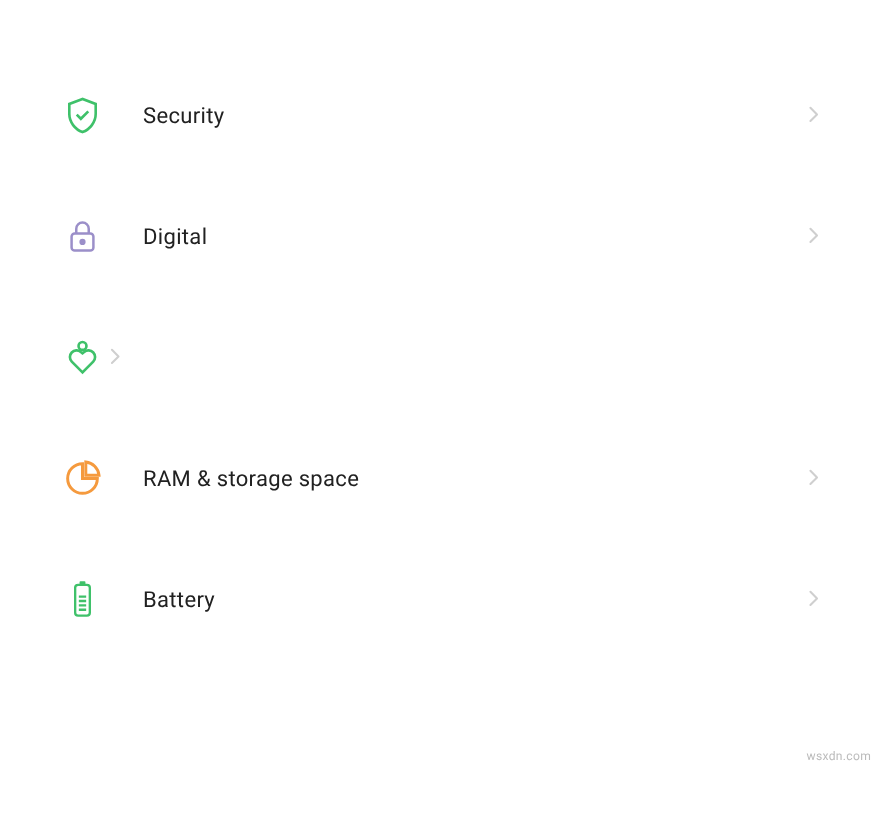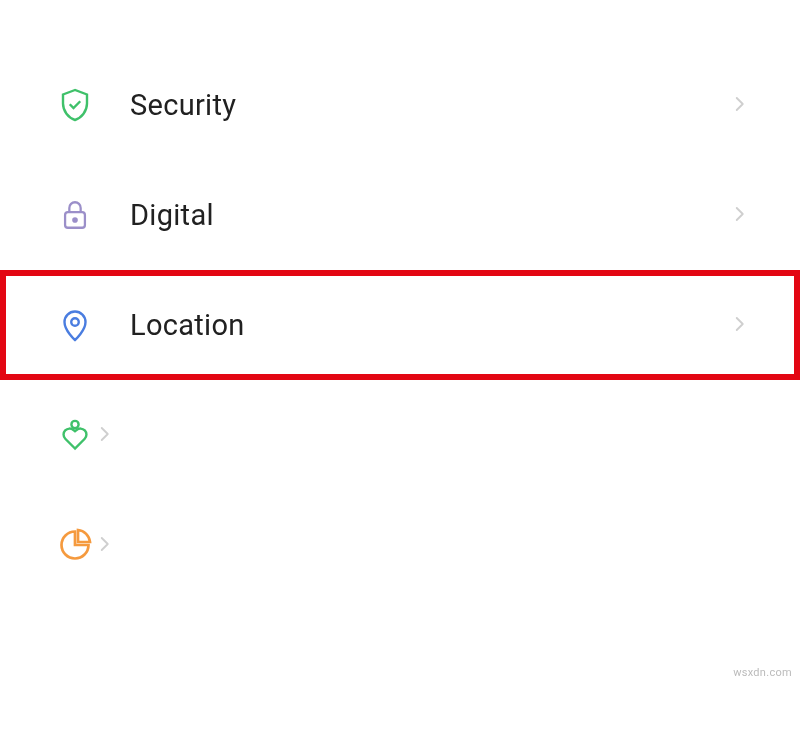--- a/index.html
+++ b/index.html
@@ -34,34 +34,34 @@
     .icon-wrap {
       width: 40px;
       height: 40px;
       display: flex;
       align-items: center;
       justify-content: center;
       flex-shrink: 0;
     }
     .item-label {
       margin-left: 35px;
-      font-size: 29px;
+      font-size: 20px;
       color: #212121;
       flex-grow: 1;
       letter-spacing: 0.3px;
     }
     .chevron {
       width: 20px;
       height: 20px;
       flex-shrink: 0;
     }
     .watermark {
       position: absolute;
       right: 8px;
-      bottom: 62px;
+      bottom: 47px;
       font-size: 11px;
       color: #bbbbbb;
       letter-spacing: 0.3px;
     }
   </style>
 </head>
 <body>
 
 <div class="settings-list">
 
@@ -89,34 +89,20 @@
       </svg>
     </span>
     <span class="item-label">Digital</span>
     <span class="chevron">
       <svg width="18" height="18" viewBox="0 0 24 24" fill="none" stroke="#cfcfcf" stroke-width="2.5" stroke-linecap="round" stroke-linejoin="round">
         <polyline points="9 4 17 12 9 20"></polyline>
       </svg>
     </span>
   </div>
 
-  <div class="settings-item highlighted">
-    <span class="icon-wrap">
-      <svg width="36" height="36" viewBox="0 0 24 24" fill="none" stroke="#4a7de0" stroke-width="1.6">
-        <path d="M12 22 s-7-6.2-7-12 a7 7 0 0 1 14 0 c0 5.8-7 12-7 12 Z"></path>
-        <circle cx="12" cy="10" r="2.5"></circle>
-      </svg>
-    </span>
-    <span class="item-label">Location</span>
-    <span class="chevron">
-      <svg width="18" height="18" viewBox="0 0 24 24" fill="none" stroke="#cfcfcf" stroke-width="2.5" stroke-linecap="round" stroke-linejoin="round">
-        <polyline points="9 4 17 12 9 20"></polyline>
-      </svg>
-    </span>
-  </div>
 
   <div class="settings-item">
     <span class="icon-wrap">
       <svg width="36" height="36" viewBox="0 0 24 24" fill="none" stroke="#3fc16a" stroke-width="1.6">
         <circle cx="12" cy="5" r="2.4"></circle>
         <path d="M12 21 L5.5 14.5 a4 4 0 0 1 5.5-5.8 L12 9.5 l1-0.8 a4 4 0 0 1 5.5 5.8 Z"></path>
       </svg>
     </span>
     <span class="chevron">
       <svg width="18" height="18" viewBox="0 0 24 24" fill="none" stroke="#cfcfcf" stroke-width="2.5" stroke-linecap="round" stroke-linejoin="round">
@@ -125,23 +111,42 @@
     </span>
   </div>
 
   <div class="settings-item">
     <span class="icon-wrap">
       <svg width="36" height="36" viewBox="0 0 24 24" fill="none" stroke="#f59a3e" stroke-width="1.8">
         <path d="M12 3 a9 9 0 1 0 9 9 h-9 Z"></path>
         <path d="M14 2 v8 h8 a9 9 0 0 0-8-8 Z" stroke="#f59a3e"></path>
       </svg>
     </span>
+    <span class="item-label">RAM &amp; storage space</span>
     <span class="chevron">
       <svg width="18" height="18" viewBox="0 0 24 24" fill="none" stroke="#cfcfcf" stroke-width="2.5" stroke-linecap="round" stroke-linejoin="round">
         <polyline points="9 4 17 12 9 20"></polyline>
       </svg>
     </span>
   </div>
 
+  <div class="settings-item">
+    <span class="icon-wrap">
+      <svg width="32" height="38" viewBox="0 0 24 28" fill="none" stroke="#3fc16a" stroke-width="1.6">
+        <rect x="7" y="4" width="10" height="21" rx="2"></rect>
+        <rect x="10" y="1.5" width="4" height="2.5" rx="0.6" fill="#3fc16a" stroke="none"></rect>
+        <line x1="9.5" y1="12" x2="14.5" y2="12"></line>
+        <line x1="9.5" y1="15" x2="14.5" y2="15"></line>
+        <line x1="9.5" y1="18" x2="14.5" y2="18"></line>
+        <line x1="9.5" y1="21" x2="14.5" y2="21"></line>
+      </svg>
+    </span>
+    <span class="item-label">Battery</span>
+    <span class="chevron">
+      <svg width="18" height="18" viewBox="0 0 24 24" fill="none" stroke="#cfcfcf" stroke-width="2.5" stroke-linecap="round" stroke-linejoin="round">
+        <polyline points="9 4 17 12 9 20"></polyline>
+      </svg>
+    </span>
+  </div>
 
 </div>
 
 <div class="watermark">wsxdn.com</div>
 
 </body></html>

